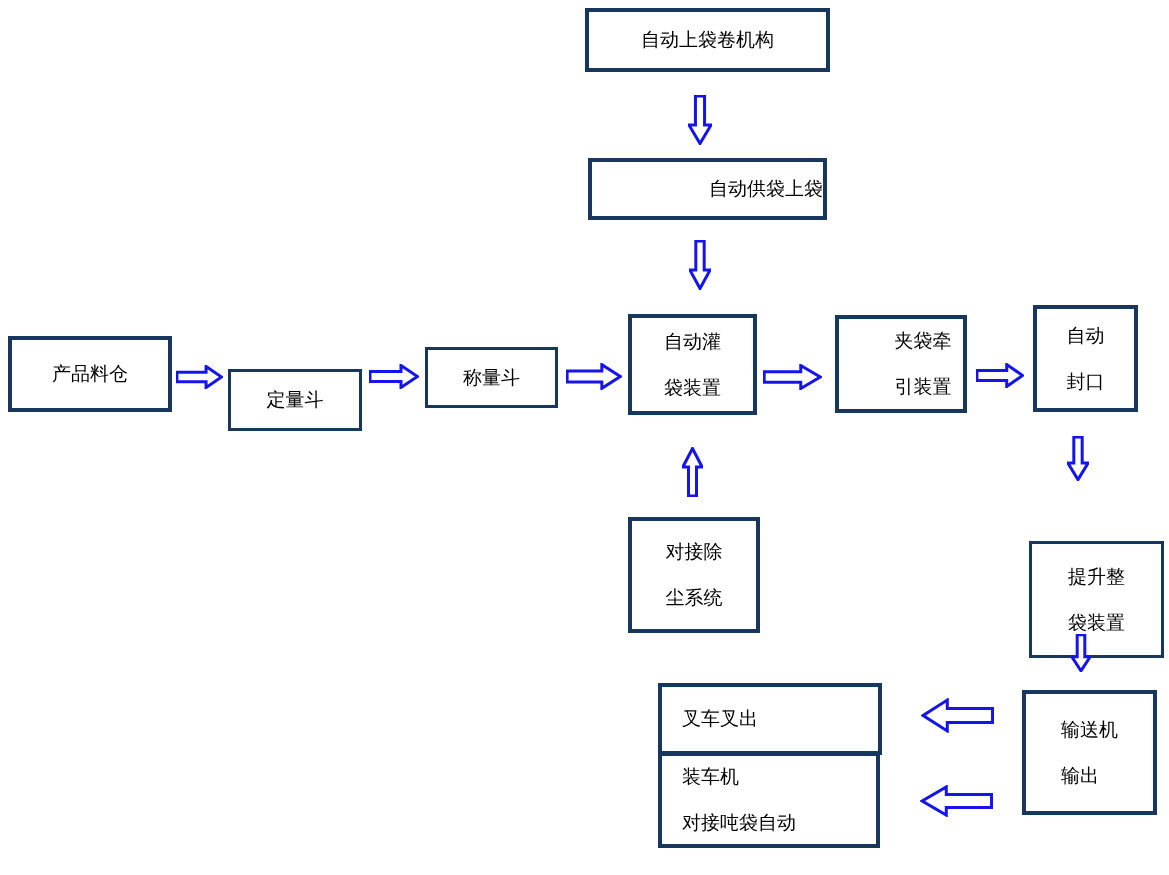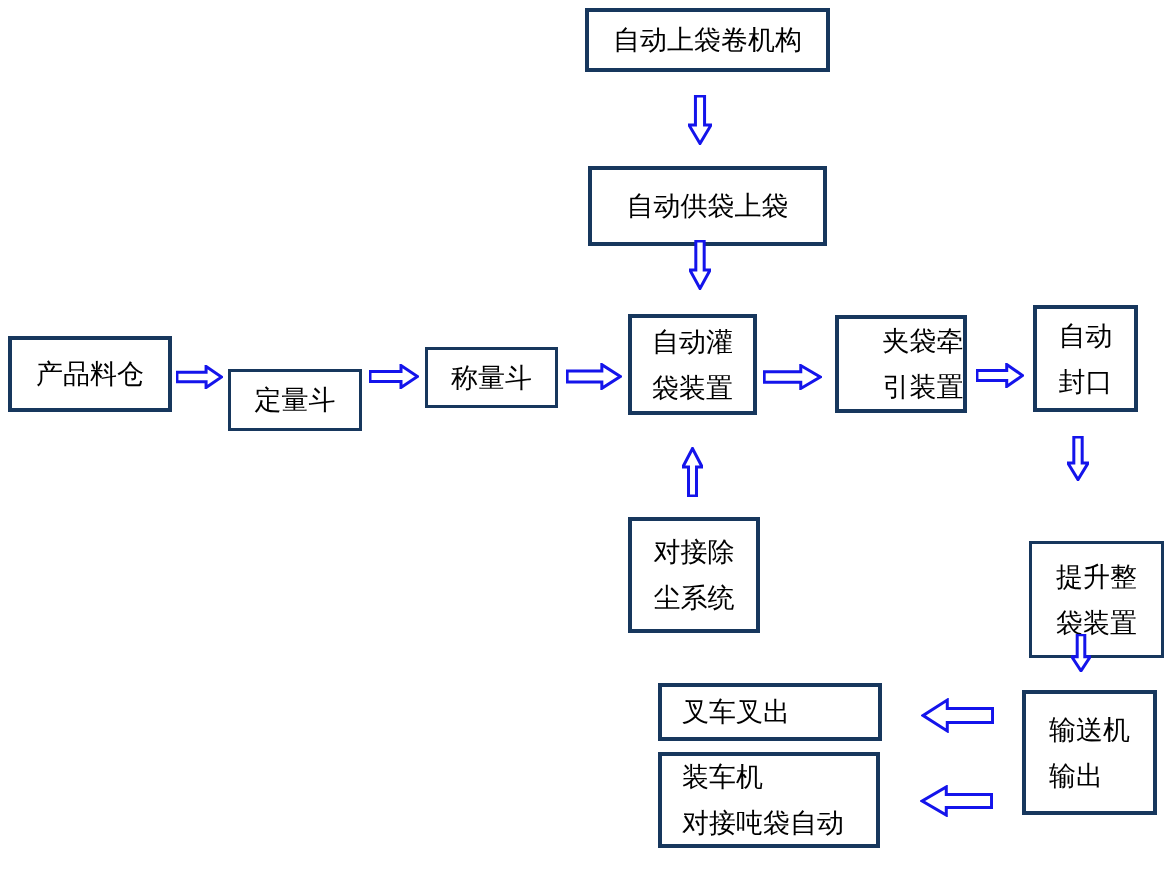--- a/index.html
+++ b/index.html
@@ -18,21 +18,21 @@
   }
   .node{
     position:absolute;
     box-sizing:border-box;
     border:4px solid var(--box-border);
     background:var(--background);
     display:flex;
     align-items:center;
     justify-content:center;
     color:var(--text);
-    font-size:27px;
+    font-size:19px;
   }
   .node.b3{border-width:3px;}
   .node.align-left{justify-content:flex-start;padding-left:20px;}
   .node-text{text-align:left;}
   .node-text .line{display:block;line-height:46px;white-space:nowrap;}
   .arrow{position:absolute;display:block;}
   .arrow polygon{
     fill:#ffffff;
     stroke:var(--arrow-blue);
     stroke-width:3;
@@ -47,21 +47,21 @@
   <div class="node" style="left:585px;top:8px;width:245px;height:64px;">
     <div class="node-text">
       <span class="line">自动上袋卷机构</span>
     </div>
   </div>
 
   <svg class="arrow" style="left:688px;top:95px;" width="24" height="50" viewBox="0 0 100 100" preserveAspectRatio="none">
     <polygon points="31,2 69,2 69,60 96,60 50,97 4,60 31,60" vector-effect="non-scaling-stroke"></polygon>
   </svg>
 
-  <div class="node" style="left:588px;top:166px;width:239px;height:80px;">
+  <div class="node" style="left:588px;top:158px;width:239px;height:62px;justify-content:flex-end;">
     <div class="node-text">
       <span class="line">自动供袋上袋</span>
     </div>
   </div>
 
   <svg class="arrow" style="left:689px;top:240px;" width="22" height="50" viewBox="0 0 100 100" preserveAspectRatio="none">
     <polygon points="31,2 69,2 69,60 96,60 50,97 4,60 31,60" vector-effect="non-scaling-stroke"></polygon>
   </svg>
 
   <div class="node" style="left:8px;top:336px;width:164px;height:76px;">
@@ -153,21 +153,21 @@
     <div class="node-text">
       <span class="line">输送机</span>
       <span class="line">输出</span>
     </div>
   </div>
 
   <svg class="arrow" style="left:921px;top:698px;" width="73" height="35" viewBox="0 0 100 100" preserveAspectRatio="none">
     <polygon points="98,30 36,30 36,6 3,50 36,94 36,70 98,70" vector-effect="non-scaling-stroke"></polygon>
   </svg>
 
-  <div class="node align-left" style="left:658px;top:683px;width:224px;height:58px;">
+  <div class="node align-left" style="left:658px;top:683px;width:224px;height:72px;">
     <div class="node-text">
       <span class="line">叉车叉出</span>
     </div>
   </div>
 
   <svg class="arrow" style="left:920px;top:785px;" width="73" height="32" viewBox="0 0 100 100" preserveAspectRatio="none">
     <polygon points="98,30 36,30 36,6 3,50 36,94 36,70 98,70" vector-effect="non-scaling-stroke"></polygon>
   </svg>
 
   <div class="node align-left" style="left:658px;top:752px;width:222px;height:96px;">

